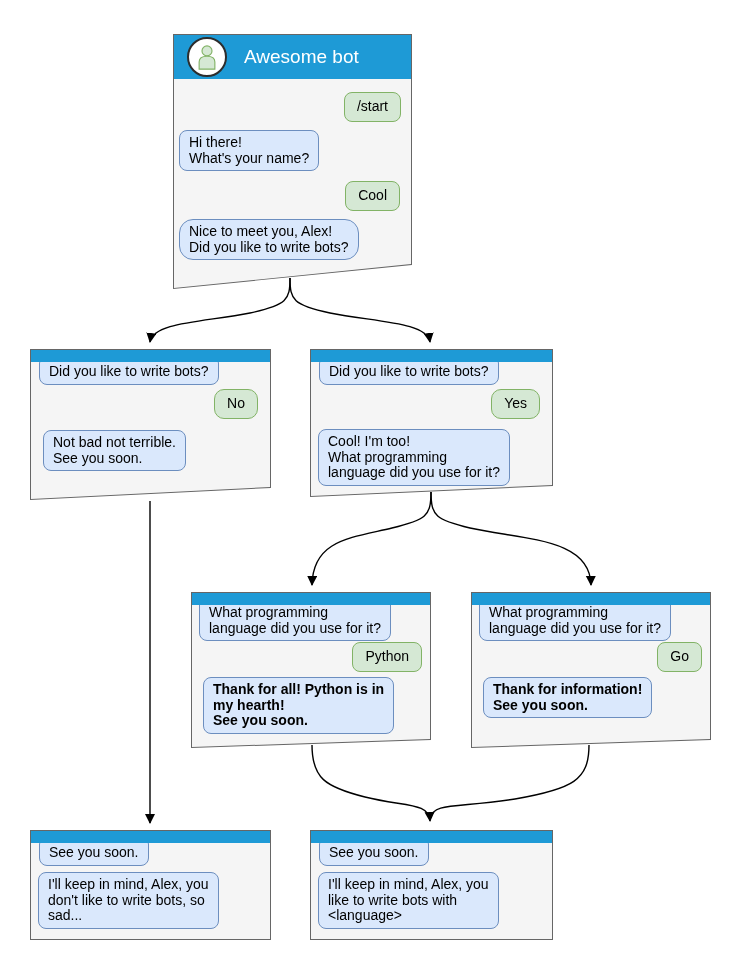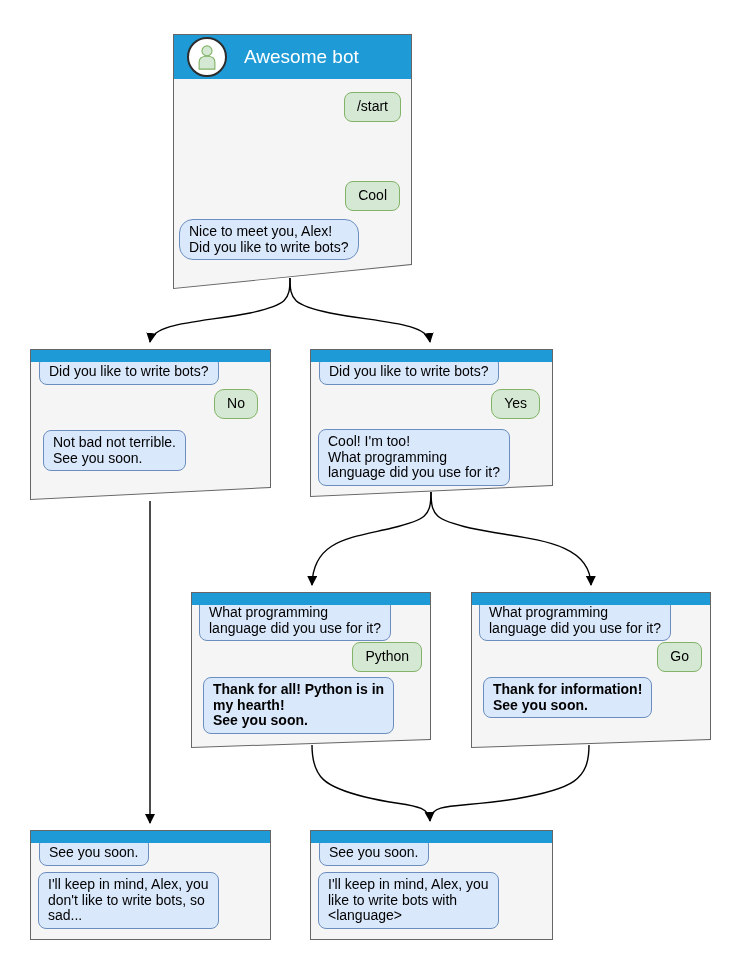--- a/index.html
+++ b/index.html
@@ -56,20 +56,22 @@
     <div class="main-header">
       <div class="avatar">
         <svg width="30" height="30" viewBox="0 0 42 42">
           <circle cx="21" cy="12.5" r="7" fill="#D5E8D4" stroke="#82B366" stroke-width="1.6"></circle>
           <path d="M10,38 L10,28 C10,22.5 14,20 21,20 C28,20 32,22.5 32,28 L32,38 Z" fill="#D5E8D4" stroke="#82B366" stroke-width="1.6"></path>
         </svg>
       </div>
       <span class="title">Awesome bot</span>
     </div>
     <div class="bub user m-start">/start</div>
+    <div class="bub bot m-hi">Hi there!
+What's your name?</div>
     <div class="bub user m-alex">Cool</div>
     <div class="bub bot m-nice">Nice to meet you, Alex!
 Did you like to write bots?</div>
   </div>
 
   <div class="win slant" style="left:30px;top:349px;width:241px;height:151px;--s:12px;">
     <div class="shape"></div>
     <div class="inner"></div>
     <div class="bar"></div>
     <div class="bub bot tucked q-top">Did you like to write bots?</div>

